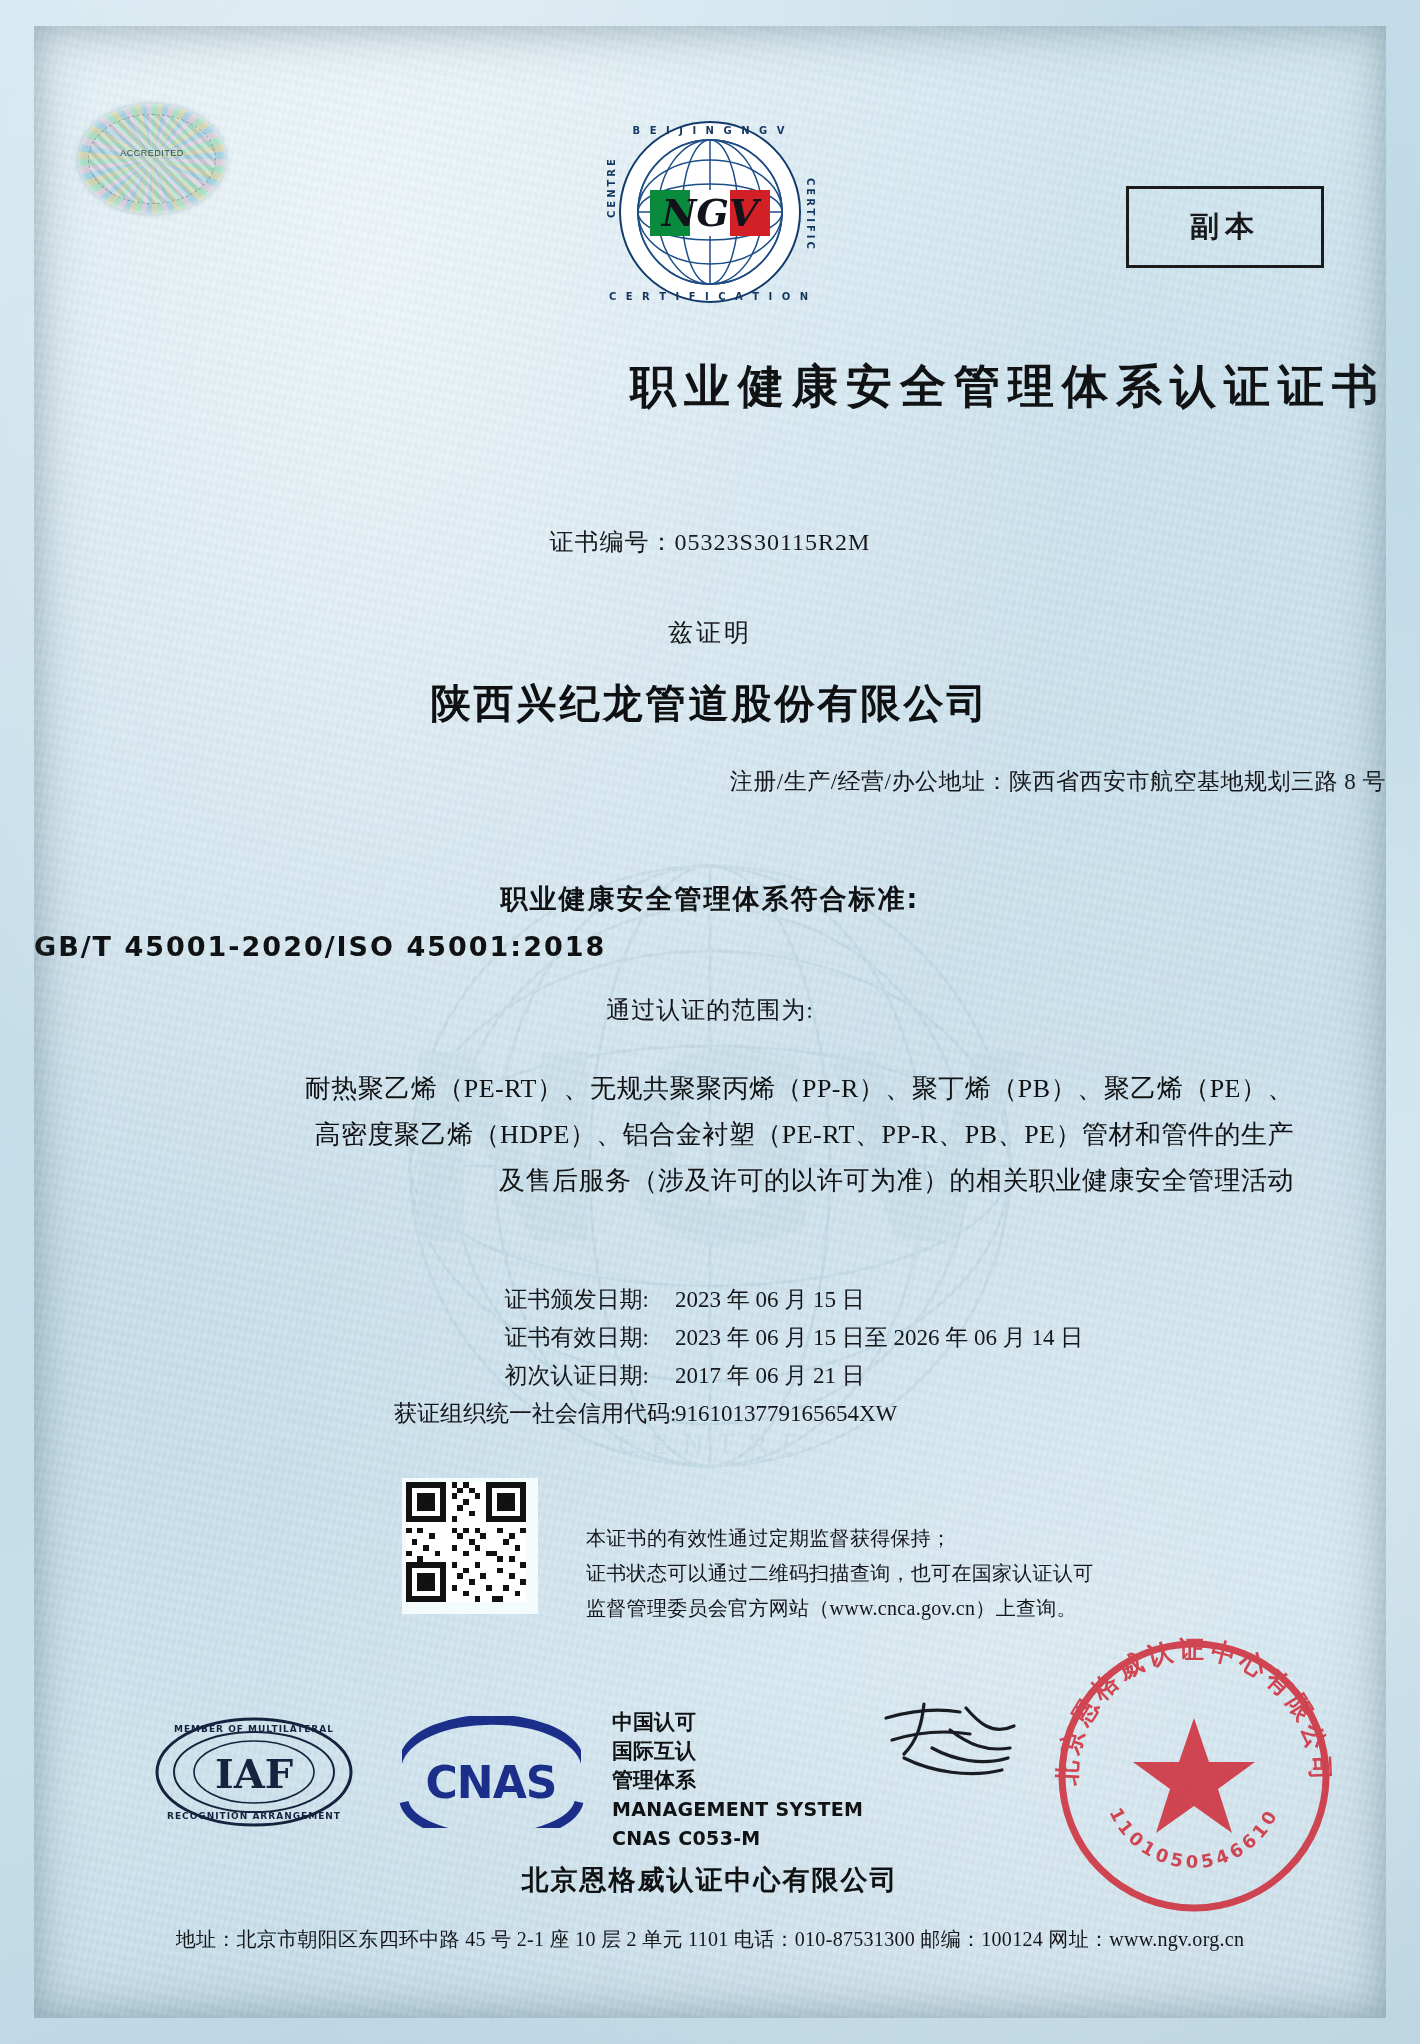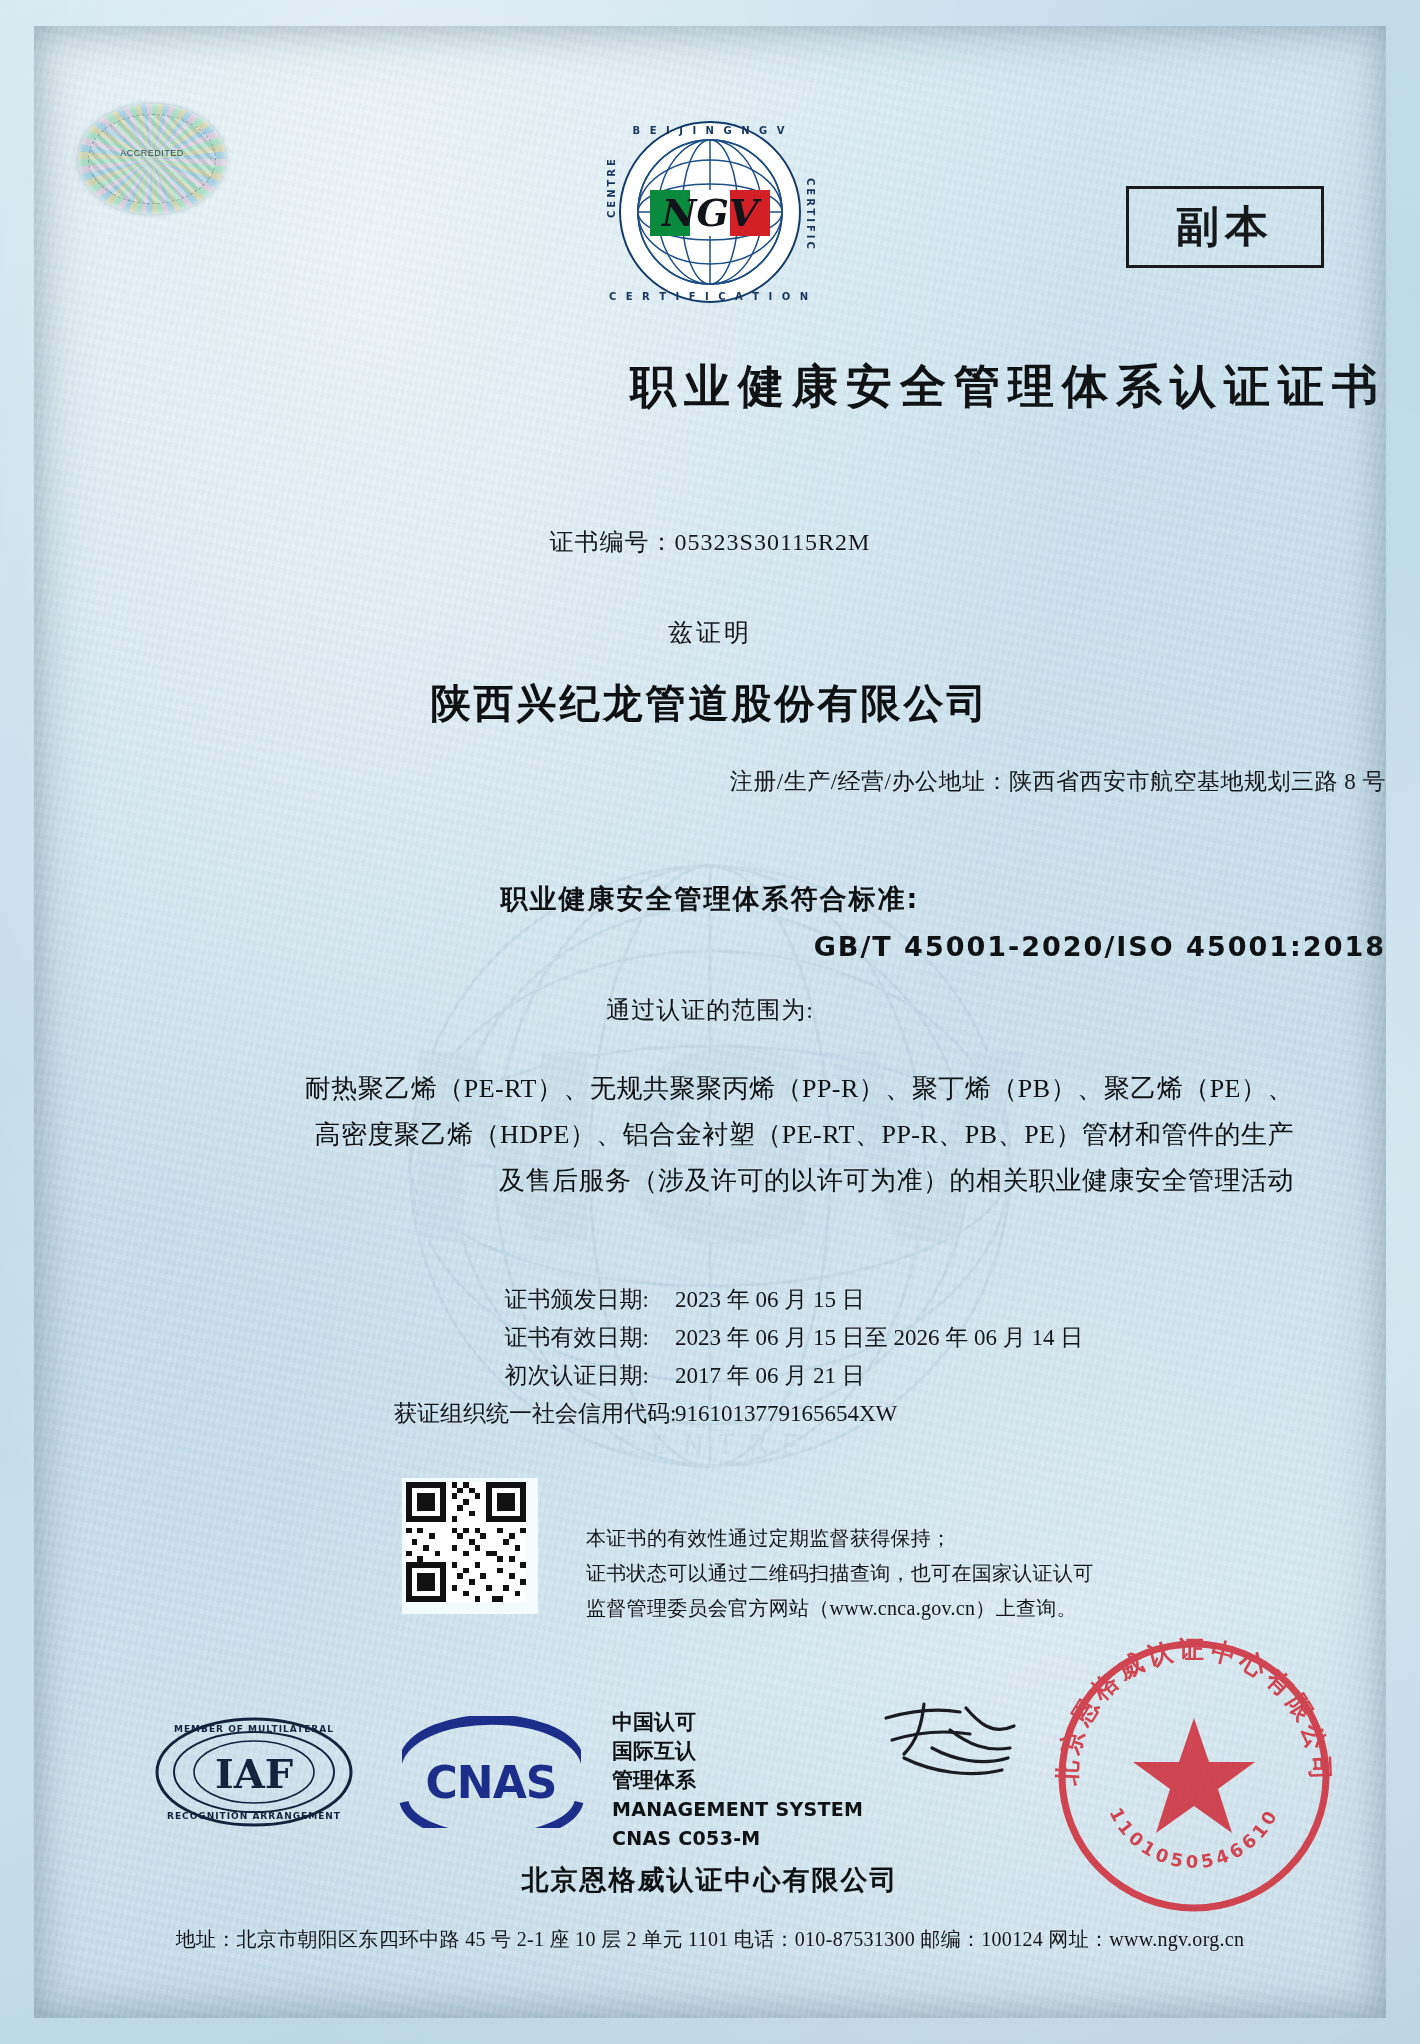--- a/index.html
+++ b/index.html
@@ -94,21 +94,21 @@
 
   
   .copy-box {
     position: absolute;
     right: 62px; top: 160px;
     width: 192px; height: 76px;
     border: 3px solid #1b1b1b;
     display: flex; align-items: center; justify-content: center;
   }
   .copy-box span {
-    font-size: 43px;
+    font-size: 29px;
     font-weight: bold;
     letter-spacing: 6px;
     color: #17181a;
     font-family: Liberation Mono, monospace;
   }
 
   
   .logo {
     position: absolute;
     left: 50%; top: 92px;
@@ -167,21 +167,21 @@
     text-align: center;
     font-size: 27px;
     font-weight: bold;
     letter-spacing: 2px;
     color: #0f1113;
     font-family: "DejaVu Sans", "Liberation Sans", sans-serif;
   }
   .std-line2 {
     position: absolute;
     left: 0; right: 0; top: 905px;
-    text-align: right;
+    text-align: left;
     font-size: 27px;
     font-weight: bold;
     letter-spacing: 2px;
     color: #0f1113;
     font-family: "DejaVu Sans", "Liberation Sans", sans-serif;
   }
   .scope-label {
     position: absolute;
     left: 0; right: 0; top: 968px;
     text-align: center;

